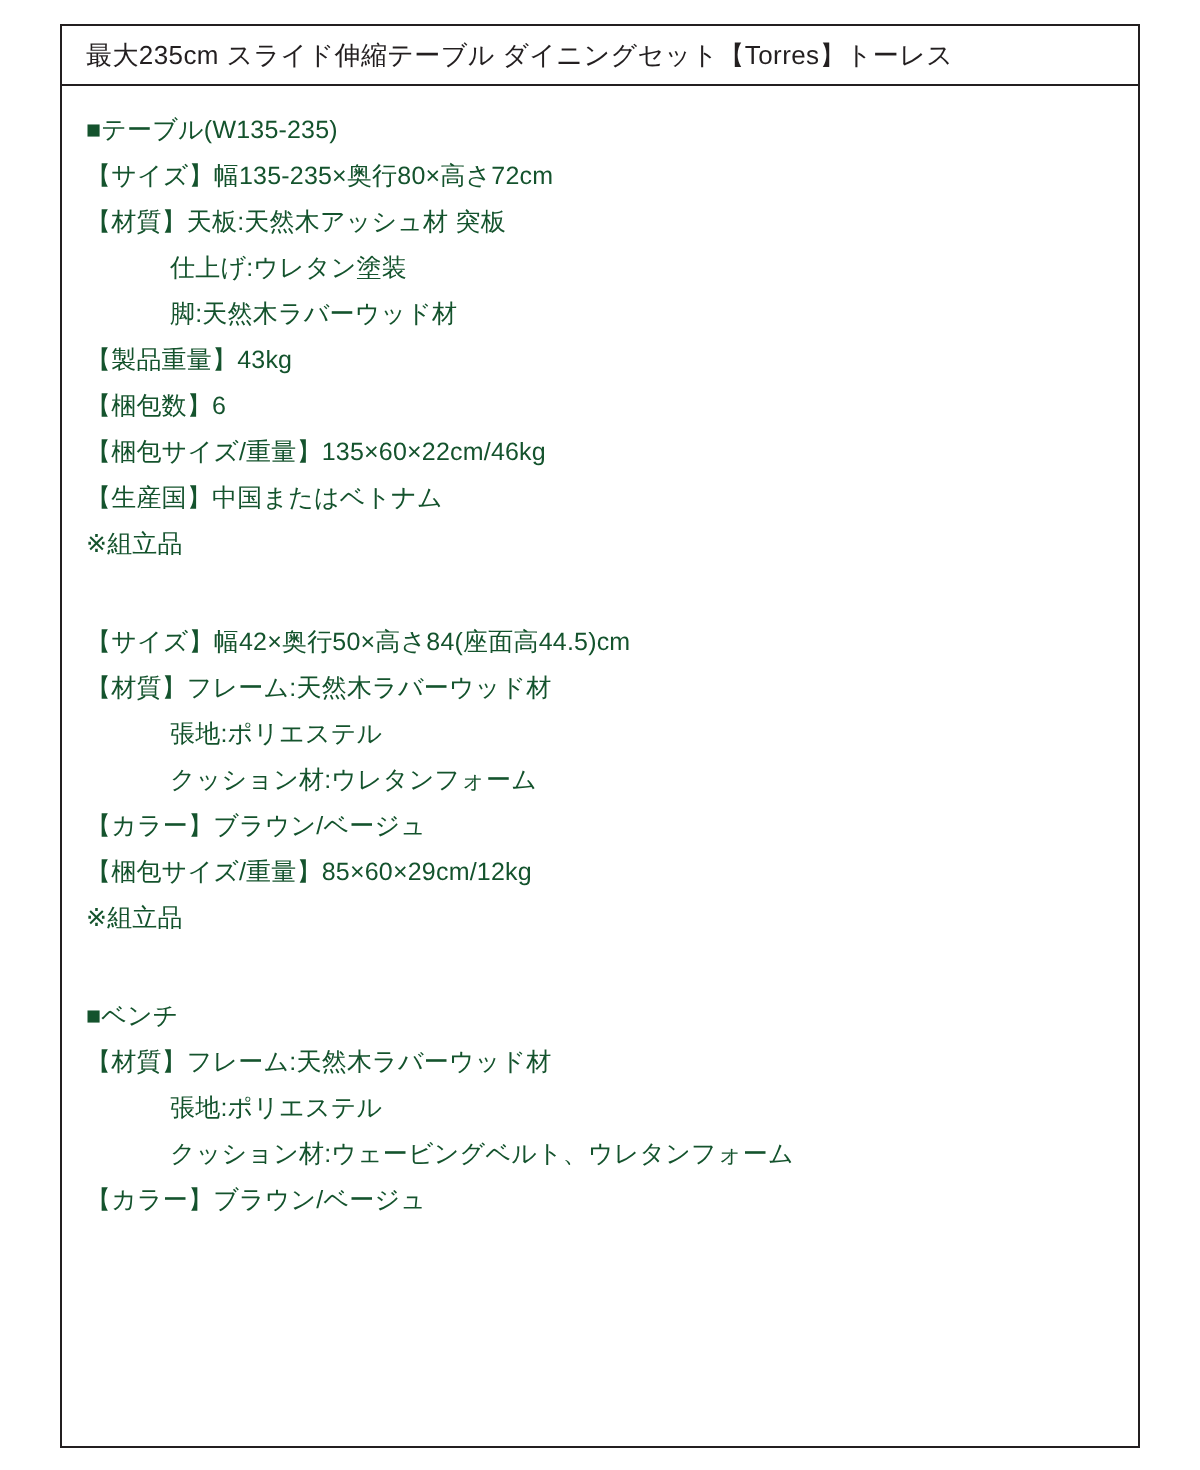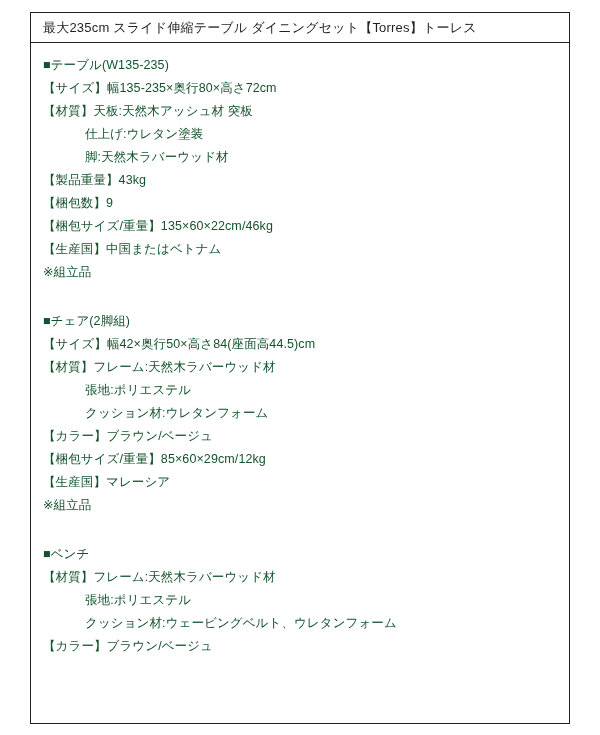--- a/index.html
+++ b/index.html
@@ -93,35 +93,33 @@
 
   <div class="content">
 
     <div class="section">
       <div class="line heading">■テーブル(W135-235)</div>
       <div class="line">【サイズ】幅135-235×奥行80×高さ72cm</div>
       <div class="line">【材質】天板:天然木アッシュ材 突板</div>
       <div class="line indent-1">仕上げ:ウレタン塗装</div>
       <div class="line indent-1">脚:天然木ラバーウッド材</div>
       <div class="line">【製品重量】43kg</div>
-      <div class="line">【梱包数】9</div>
+      <div class="line">【梱包数】6</div>
       <div class="line">【梱包サイズ/重量】135×60×22cm/46kg</div>
       <div class="line">【生産国】中国またはベトナム</div>
       <div class="line">※組立品</div>
     </div>
 
     <div class="section">
-      <div class="line heading">■チェア(2脚組)</div>
       <div class="line">【サイズ】幅42×奥行50×高さ84(座面高44.5)cm</div>
       <div class="line">【材質】フレーム:天然木ラバーウッド材</div>
       <div class="line indent-1">張地:ポリエステル</div>
       <div class="line indent-1">クッション材:ウレタンフォーム</div>
       <div class="line">【カラー】ブラウン/ベージュ</div>
       <div class="line">【梱包サイズ/重量】85×60×29cm/12kg</div>
-      <div class="line">【生産国】マレーシア</div>
       <div class="line">※組立品</div>
     </div>
 
     <div class="section">
       <div class="line heading">■ベンチ</div>
       <div class="line">【材質】フレーム:天然木ラバーウッド材</div>
       <div class="line indent-1">張地:ポリエステル</div>
       <div class="line indent-1">クッション材:ウェービングベルト、ウレタンフォーム</div>
       <div class="line">【カラー】ブラウン/ベージュ</div>
 

